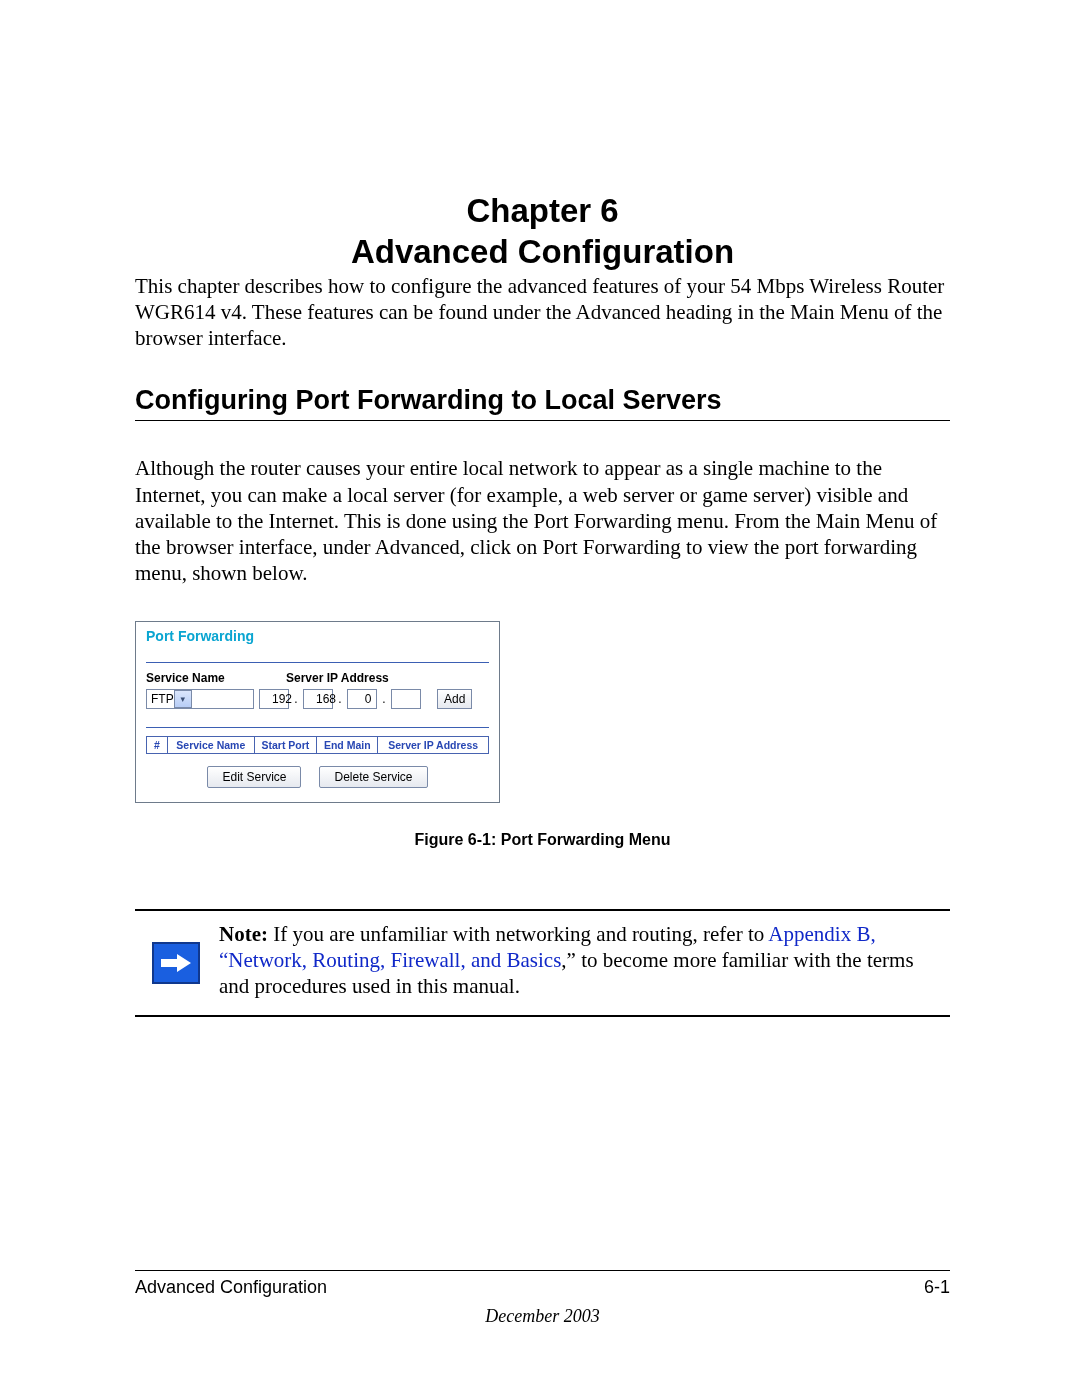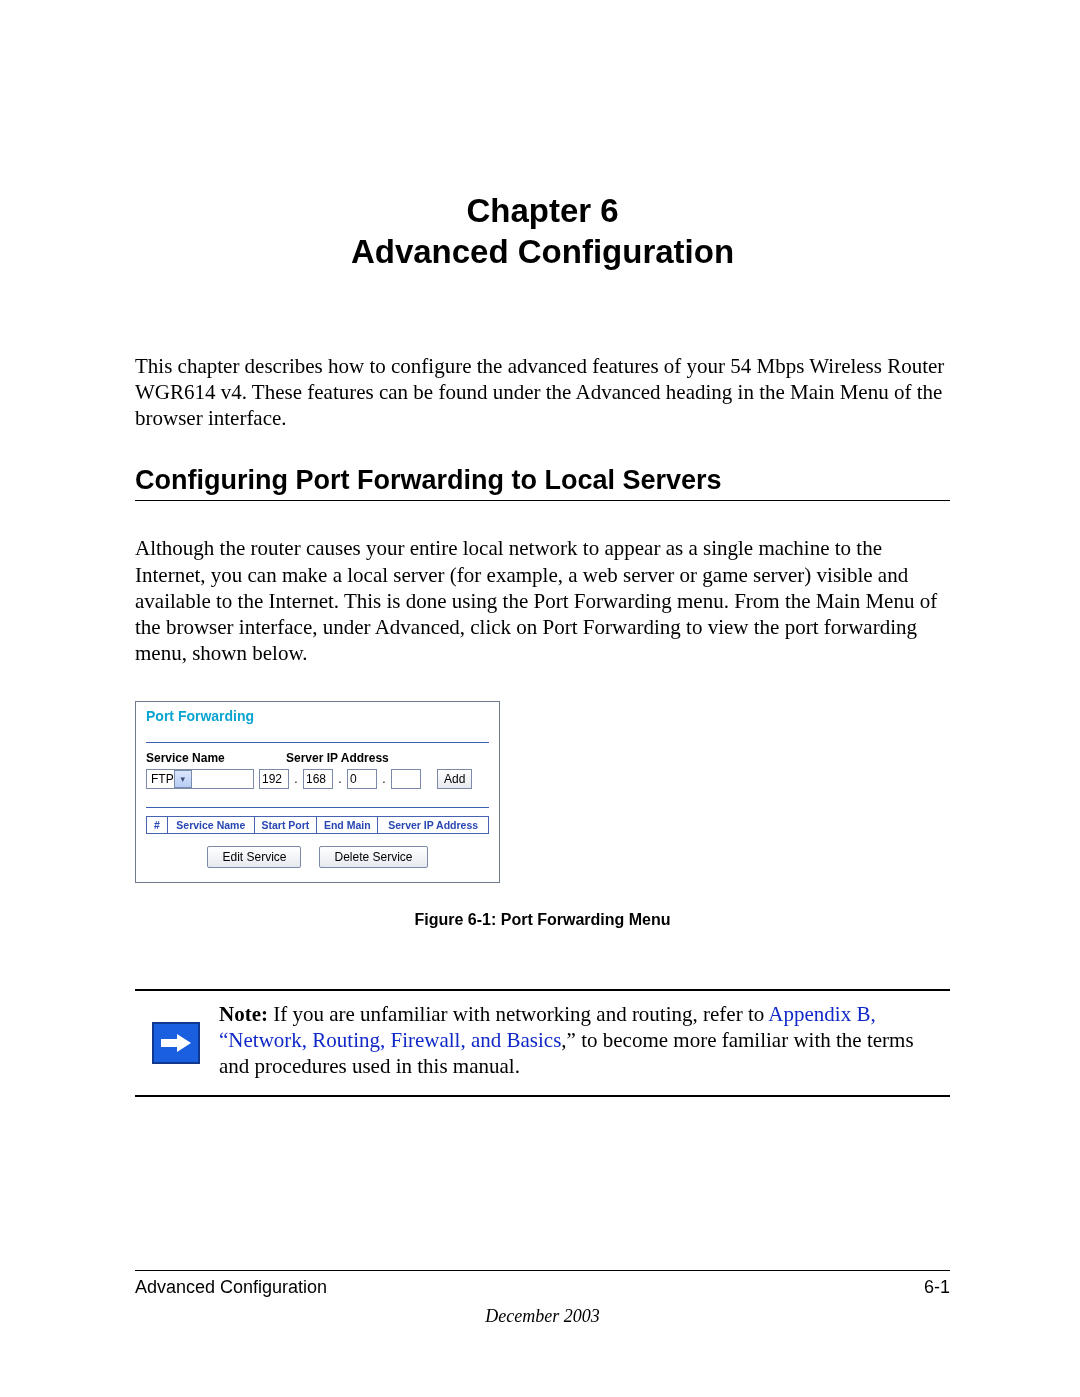--- a/index.html
+++ b/index.html
@@ -15,21 +15,20 @@
     position: relative;
     box-sizing: border-box;
     padding: 190px 130px 0 135px;
   }
   .chapter-title {
     font-family: Arial, Helvetica, sans-serif;
     font-weight: bold;
     font-size: 33px;
     text-align: center;
     line-height: 1.25;
-    margin-bottom: 80px;
   }
   .body-text {
     font-size: 21px;
     line-height: 1.25;
     margin-bottom: 34px;
   }
   .section-heading {
     font-family: Arial, Helvetica, sans-serif;
     font-weight: bold;
     font-size: 27px;
@@ -92,22 +91,22 @@
     align-items: center;
     justify-content: center;
     font-size: 9px;
     color: #3b4f74;
   }
   .pf-ip-box {
     border: 1px solid #7a8aa8;
     width: 30px;
     height: 20px;
     line-height: 18px;
-    text-align: left;
-    padding-left: 2px;
+    text-align: center;
+    padding-left: 12px;
     box-sizing: border-box;
     background: #fff;
   }
   .pf-dot { width: 4px; text-align: center; }
   .pf-add-btn {
     border: 1px solid #7a8aa8;
     background: linear-gradient(#fff, #e6e9ef);
     padding: 2px 6px;
     font-size: 12px;
     font-family: Arial, sans-serif;

